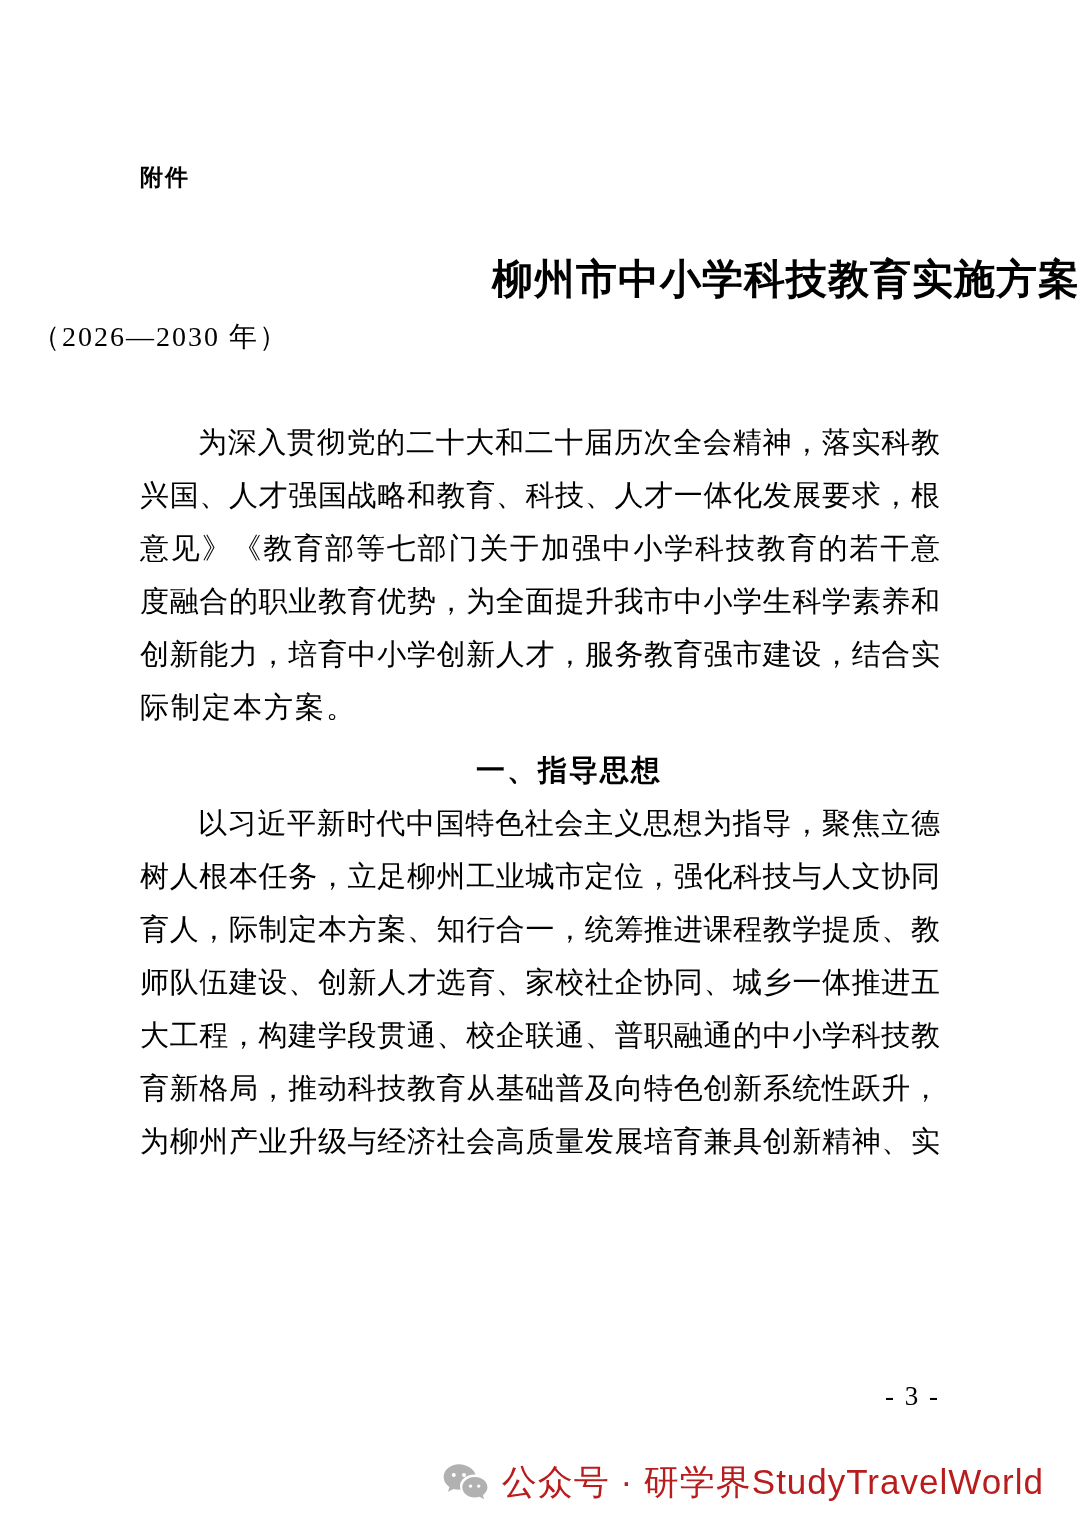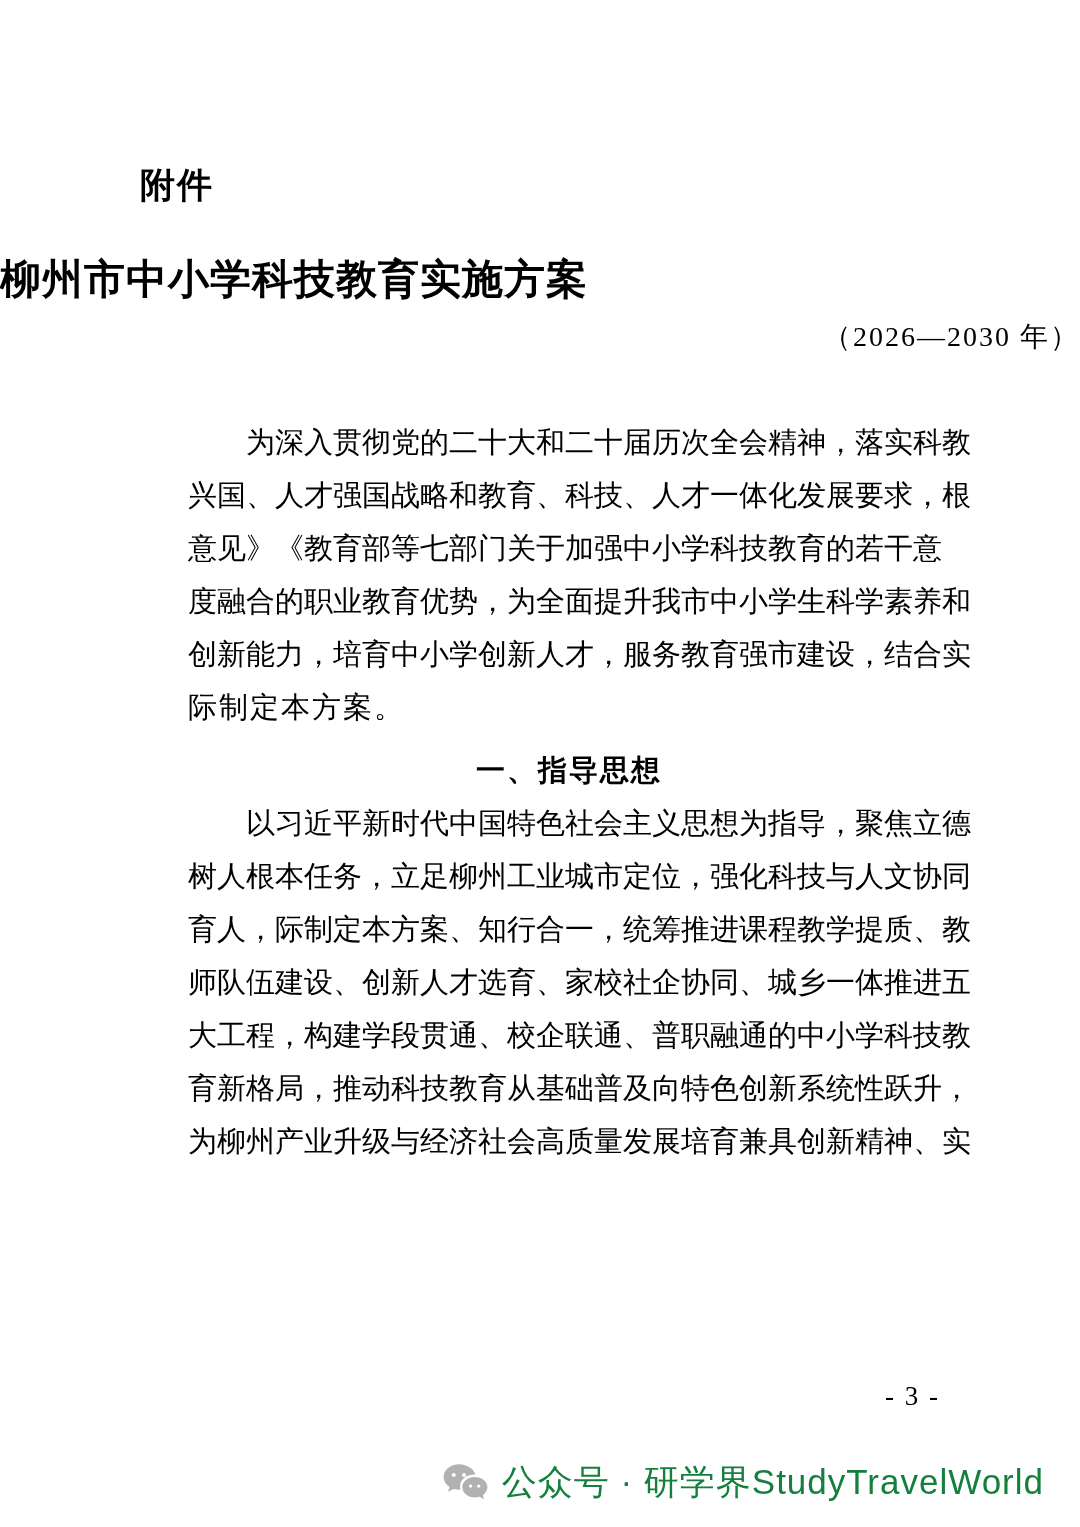--- a/index.html
+++ b/index.html
@@ -15,57 +15,57 @@
     color: #000000;
     overflow: hidden;
     font-family: "Liberation Serif", "DejaVu Serif", serif;
   }
   .attachment-label {
     position: absolute;
     left: 140px;
     top: 162px;
     font-family: "Liberation Sans", "DejaVu Sans", sans-serif;
     font-weight: 700;
-    font-size: 35px;
+    font-size: 23px;
     letter-spacing: 2px;
   }
   .doc-title {
     position: absolute;
     left: 0;
     right: 0;
     top: 252px;
-    text-align: left;
+    text-align: right;
     font-family: "Liberation Sans", "DejaVu Sans", sans-serif;
     font-weight: 700;
     font-size: 41px;
     letter-spacing: 1px;
   }
   .doc-subtitle {
     position: absolute;
     left: 0;
     right: 0;
     top: 318px;
-    text-align: right;
+    text-align: left;
     font-size: 28px;
     letter-spacing: 2px;
+    padding-left: 32px;
   }
   .body-text {
     position: absolute;
     left: 140px;
     width: 800px;
     top: 416px;
     font-size: 29px;
   }
   .line {
     height: 53px;
     line-height: 53px;
     text-align: justify;
     text-align-last: justify;
     white-space: nowrap;
-    margin-left: 48px;
   }
   .line.indent {
     text-indent: 2em;
   }
   .line.last {
     text-align: center;
     text-align-last: left;
     letter-spacing: 2px;
   }
   .section-heading {
@@ -87,21 +87,21 @@
     letter-spacing: 2px;
   }
   .footer-watermark {
     position: absolute;
     right: 36px;
     top: 1458px;
     height: 48px;
     display: flex;
     align-items: center;
     gap: 14px;
-    color: #15803d;
+    color: #b91c1c;
     font-family: "Liberation Sans", "DejaVu Sans", sans-serif;
     font-size: 35px;
     letter-spacing: 1px;
   }
   .wechat-icon {
     width: 46px;
     height: 40px;
     flex: 0 0 auto;
   }
 </style>

